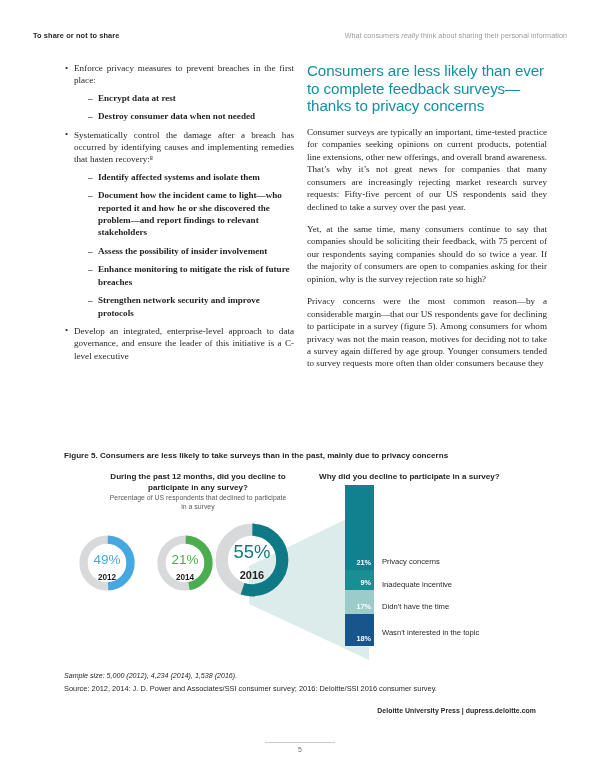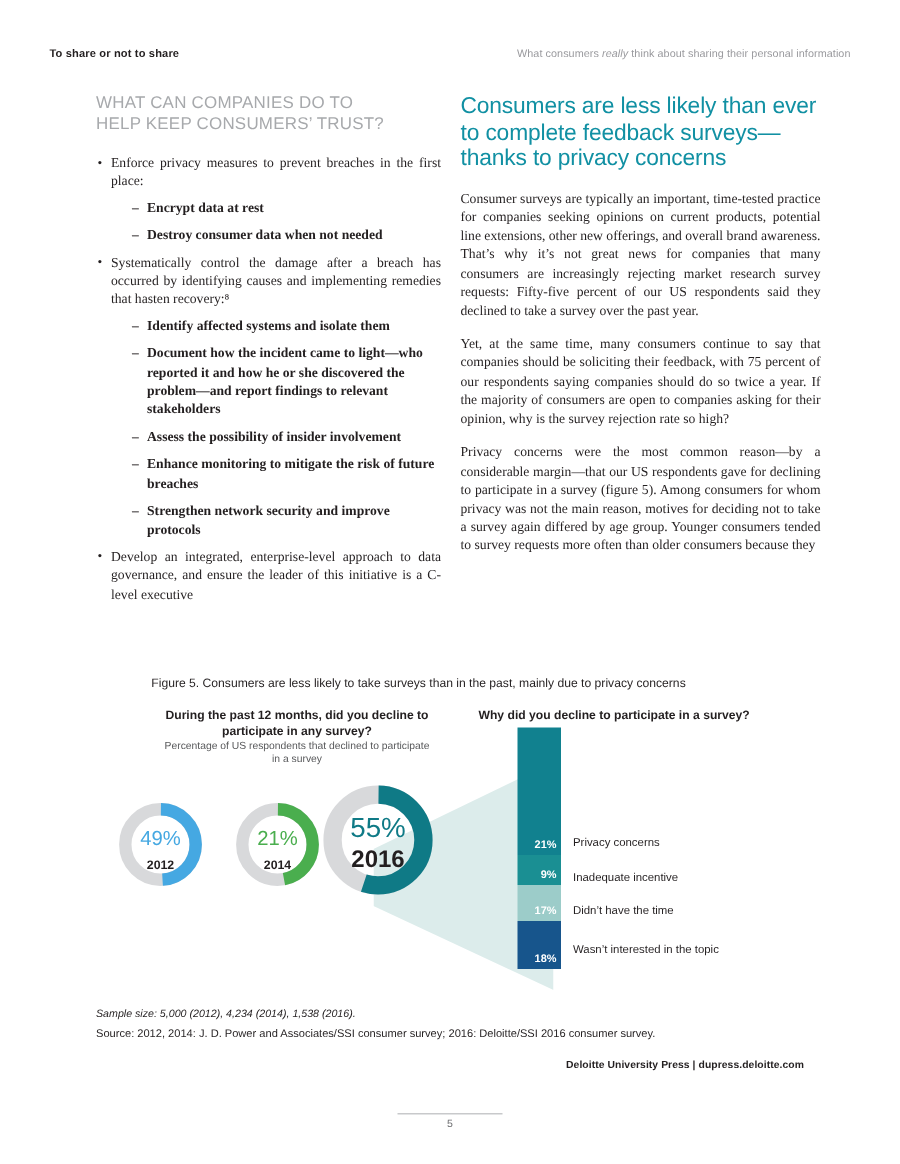--- a/index.html
+++ b/index.html
@@ -46,21 +46,21 @@
     margin:0 0 11px 0;letter-spacing:-.1px;
   }
   p.body{
     font-family:"Liberation Serif", serif;
     font-size:9.1px;line-height:12.45px;color:#231f20;
     text-align:justify;margin:0 0 10px 0;
   }
 
   
   .fig{position:absolute;left:64px;top:450px;width:472px;}
-  .fig-title{font-size:8.1px;line-height:11.4px;font-weight:normal;color:#231f20;margin:0 0 11px 0;width:430px;text-align:center;}
+  .fig-title{font-size:8.1px;line-height:11.4px;font-weight:bold;color:#231f20;margin:0 0 11px 0;width:430px;}
   .fig-area{position:relative;width:472px;height:210px;margin-top:11px;}
 
   .sub-l{position:absolute;left:44px;top:0;width:180px;text-align:center;
          font-size:8.1px;line-height:10.6px;font-weight:bold;color:#231f20;}
   .sub-l2{position:absolute;left:44px;top:22px;width:180px;text-align:center;
           font-size:6.9px;line-height:8.6px;color:#58595b;}
   .sub-r{position:absolute;left:255px;top:0;width:220px;
          font-size:8.1px;line-height:10.6px;font-weight:bold;color:#231f20;}
 
   
@@ -94,24 +94,20 @@
 <div class="page">
 
   <div class="rh">
     <div class="rh-left">To share or not to share</div>
     <div class="rh-right"><span>What consumers </span><i>really</i><span> think about sharing their personal information</span></div>
   </div>
 
   <div class="cols">
 
     <div class="col-l">
-      <div class="l-head">
-        <div>WHAT CAN COMPANIES DO TO</div>
-        <div>HELP KEEP CONSUMERS’ TRUST?</div>
-      </div>
 
       <ul class="b1">
         <li>
           <span>Enforce privacy measures to prevent breaches in the first place:</span>
           <ul class="b2">
             <li>Encrypt data at rest</li>
             <li>Destroy consumer data when not needed</li>
           </ul>
         </li>
         <li>
@@ -176,21 +172,21 @@
 
       <div class="donut" style="left:148px;top:48px;width:80px;height:80px;">
         <svg viewBox="0 0 42 42" width="80" height="80">
           <circle cx="21" cy="21" r="15.9" fill="none" stroke="#d8d9db" stroke-width="6.4"></circle>
           <circle cx="21" cy="21" r="15.9" fill="none" stroke="#0f7a86" stroke-width="6.4" stroke-dasharray="55 45" stroke-dashoffset="25"></circle>
         </svg>
         <div class="lbl" style="top:21px;">
           <span class="pct" style="font-size:18.5px;color:#0f7a86;">55%</span>
         </div>
         <div class="lbl" style="top:45px;">
-          <span class="yr" style="font-size:16px;">2016</span>
+          <span class="yr" style="font-size:11px;">2016</span>
         </div>
       </div>
 
       <div class="bar">
         <div class="seg" style="height:85px;background:#11818f;">
           <span class="v" style="color:#ffffff;">21%</span>
         </div>
         <div class="seg" style="height:20px;background:#1a8f93;">
           <span class="v" style="color:#ffffff;">9%</span>
         </div>

